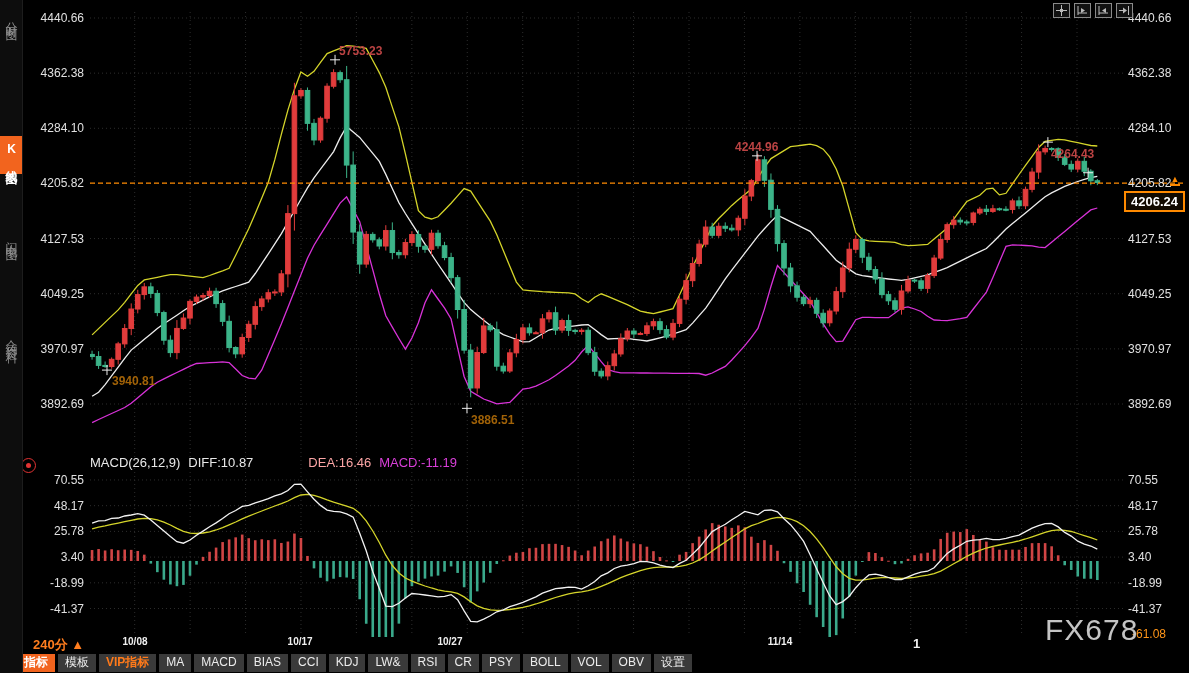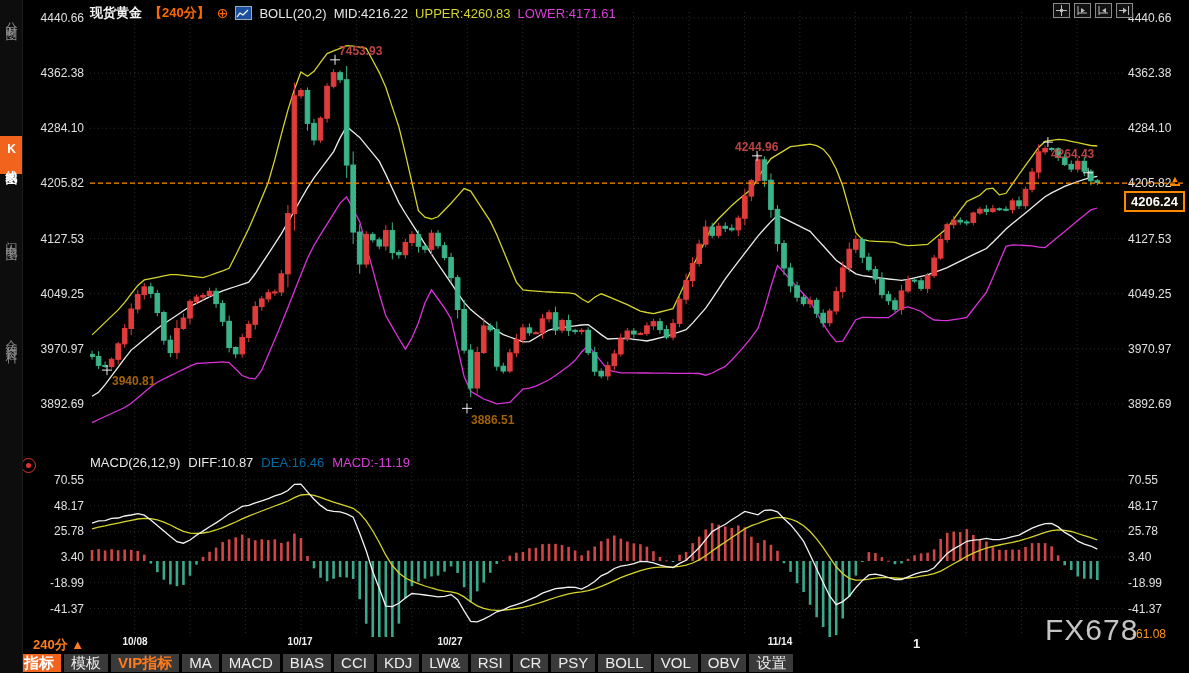--- a/index.html
+++ b/index.html
@@ -28,21 +28,21 @@
   #tr-icons{position:absolute;left:1053px;top:3px;z-index:4;display:flex;gap:4px;}
   .tr-icon{width:15px;height:13px;border:1px solid #8a8a8a;background:#111;display:flex;
            align-items:center;justify-content:center;cursor:pointer;}
   
   .ax-label{position:absolute;width:58px;font-size:12px;color:#e0e0e0;z-index:3;}
   .ax-left{left:26px;text-align:right;}
   .ax-right{left:1128px;text-align:left;}
   
   #macd-header{position:absolute;left:90px;top:455px;z-index:4;display:flex;gap:8px;font-size:13px;white-space:nowrap;}
   .m-white{color:#e8e8e8;}
-  .m-dea{color:#0369a1;}
+  .m-dea{color:#fca5a5;margin-left:47px;}
   .m-macd{color:#d93fd9;}
   #macd-bullseye{position:absolute;left:21px;top:458px;width:13px;height:13px;border:1px solid #e23333;
                  border-radius:50%;z-index:4;}
   #macd-bullseye::after{content:"";position:absolute;left:4px;top:4px;width:5px;height:5px;background:#e23333;border-radius:50%;}
   
   .annot{position:absolute;font-size:12px;font-weight:bold;z-index:3;white-space:nowrap;}
   .annot.red{color:#bb4343;}
   .annot.green{color:#a16207;}
   
   #price-tag{position:absolute;left:1124px;top:191px;border:2px solid #ff8a00;background:#120a00;
@@ -53,21 +53,21 @@
   
   #xaxis-row{position:absolute;left:0;top:634px;width:1189px;height:19px;z-index:4;background:transparent;}
   #period-label{position:absolute;left:33px;top:2px;color:#ff7d1e;font-size:13px;font-weight:bold;}
   .date-label{position:absolute;top:2px;width:60px;margin-left:-30px;text-align:center;
               color:#f0f0f0;font-size:10px;font-weight:bold;}
   #partial-date{position:absolute;left:913px;top:2px;color:#f0f0f0;font-size:13px;font-weight:bold;}
   #session-info{position:absolute;left:922px;top:1px;background:#000;color:#ff9518;font-size:13px;
                 font-weight:bold;padding:1px 4px;white-space:nowrap;}
   
   #toolbar{position:absolute;left:17px;top:654px;height:18px;display:flex;gap:3px;z-index:4;}
-  .tb-item{background:#3a3a3a;color:#ececec;font-size:15px;line-height:17px;padding:0 7px;cursor:pointer;white-space:nowrap;}
+  .tb-item{background:#3a3a3a;color:#ececec;font-size:12px;line-height:17px;padding:0 7px;cursor:pointer;white-space:nowrap;}
   .tb-item.active{background:#f2641e;color:#fff;font-weight:bold;}
   .tb-item.vip{color:#ff7a1a;font-weight:bold;}
   
   #macd-tag{position:absolute;left:1128px;top:626px;background:#000;color:#ff9518;font-size:12px;
             padding:1px 4px;z-index:5;}
   #watermark{position:absolute;left:1045px;top:613px;font-size:30px;color:#c4c4c4;z-index:6;
              letter-spacing:1px;}
 </style>
 </head>
 <body>
@@ -604,34 +604,20 @@
       </g>
     </svg>
 
   <div id="sidebar">
       <div class="side-item" style="top: 6px;">分时图</div>
       <div class="side-item active" style="top: 136px;">K线图</div>
       <div class="side-item" style="top: 226px;">闪电图</div>
       <div class="side-item" style="top: 324px;">合约资料</div>
     </div>
 
-  <div id="header">
-    <span class="h-symbol">现货黄金</span>
-    <span class="h-period">【240分】</span>
-    <span class="h-plus">⊕</span>
-    <span id="chart-type-icon">
-      <svg width="13" height="10" viewBox="0 0 13 10">
-          <polyline points="1,8 4,4 7,6 12,1" fill="none" stroke="#fff" stroke-width="1.2"></polyline>
-        </svg>
-    </span>
-    <span class="h-white">BOLL(20,2)</span>
-    <span class="h-white">MID:4216.22</span>
-    <span class="h-upper">UPPER:4260.83</span>
-    <span class="h-lower">LOWER:4171.61</span>
-  </div>
 
   <div id="tr-icons">
       <span class="tr-icon">
         <svg width="11" height="11">
           <line x1="5.5" y1="0" x2="5.5" y2="11" stroke="#bbb"></line>
           <line x1="0" y1="5.5" x2="11" y2="5.5" stroke="#bbb"></line>
           <rect x="4" y="4" width="3" height="3" fill="#bbb"></rect>
         </svg>
       </span>
       <span class="tr-icon">
@@ -690,21 +676,21 @@
 
   <div id="macd-header">
     <span class="m-white">MACD(26,12,9)</span>
     <span class="m-white">DIFF:10.87</span>
     <span class="m-dea">DEA:16.46</span>
     <span class="m-macd">MACD:-11.19</span>
   </div>
   <div id="macd-bullseye"></div>
 
   <div id="annotations">
-      <div class="annot red" style="left: 339.037px; top: 43.8216px;">7453.93</div>
+      <div class="annot red" style="left: 339.037px; top: 43.8216px;">5753.23</div>
       <div class="annot green" style="left: 111.995px; top: 374.106px;">3940.81</div>
       <div class="annot green" style="left: 470.98px; top: 413.356px;">3886.51</div>
       <div class="annot red" style="left: 735.028px; top: 139.856px;">4244.96</div>
       <div class="annot red" style="left: 1050.9px; top: 127.141px; margin-top: 20px;">4264.43</div>
     </div>
 
   <div id="price-tag" style="top: 191.131px;">4206.24</div>
   <div id="price-arrow" style="top: 176.131px;">▲<div class="bar"></div></div>
 
   <div id="xaxis-row">

